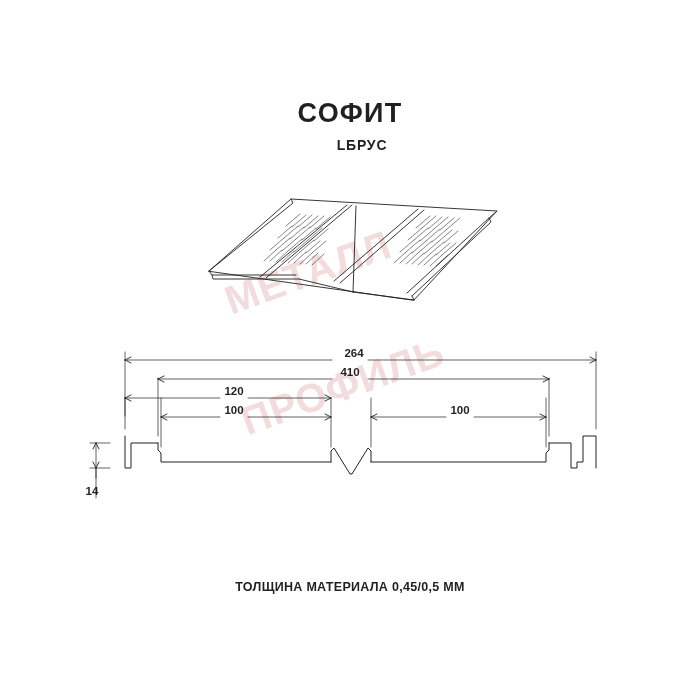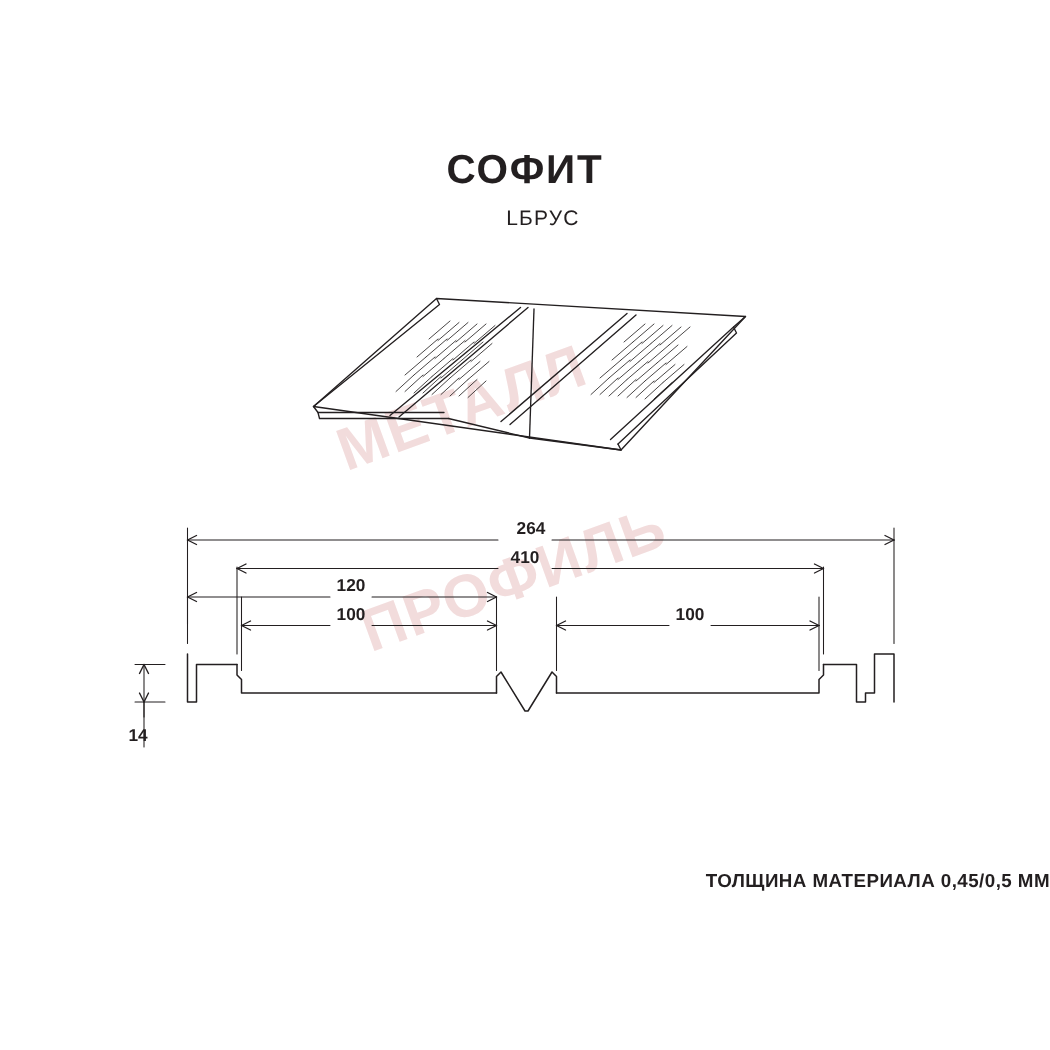--- a/index.html
+++ b/index.html
@@ -28,31 +28,31 @@
     text-align: center;
   }
   .title-main {
     font-size: 27px;
     font-weight: bold;
     letter-spacing: 1.2px;
     line-height: 30px;
   }
   .title-sub {
     font-size: 14px;
-    font-weight: normal;
+    font-weight: bold;
     letter-spacing: 0.8px;
     margin-top: 9px;
     margin-left: 24px;
   }
   .footer-note {
     position: absolute;
     top: 580px;
     left: 0;
     width: 700px;
-    text-align: right;
+    text-align: center;
     font-size: 12.5px;
     font-weight: bold;
     letter-spacing: 0.3px;
   }
   .svg-layer {
     position: absolute;
     top: 0;
     left: 0;
   }
   .watermark {

